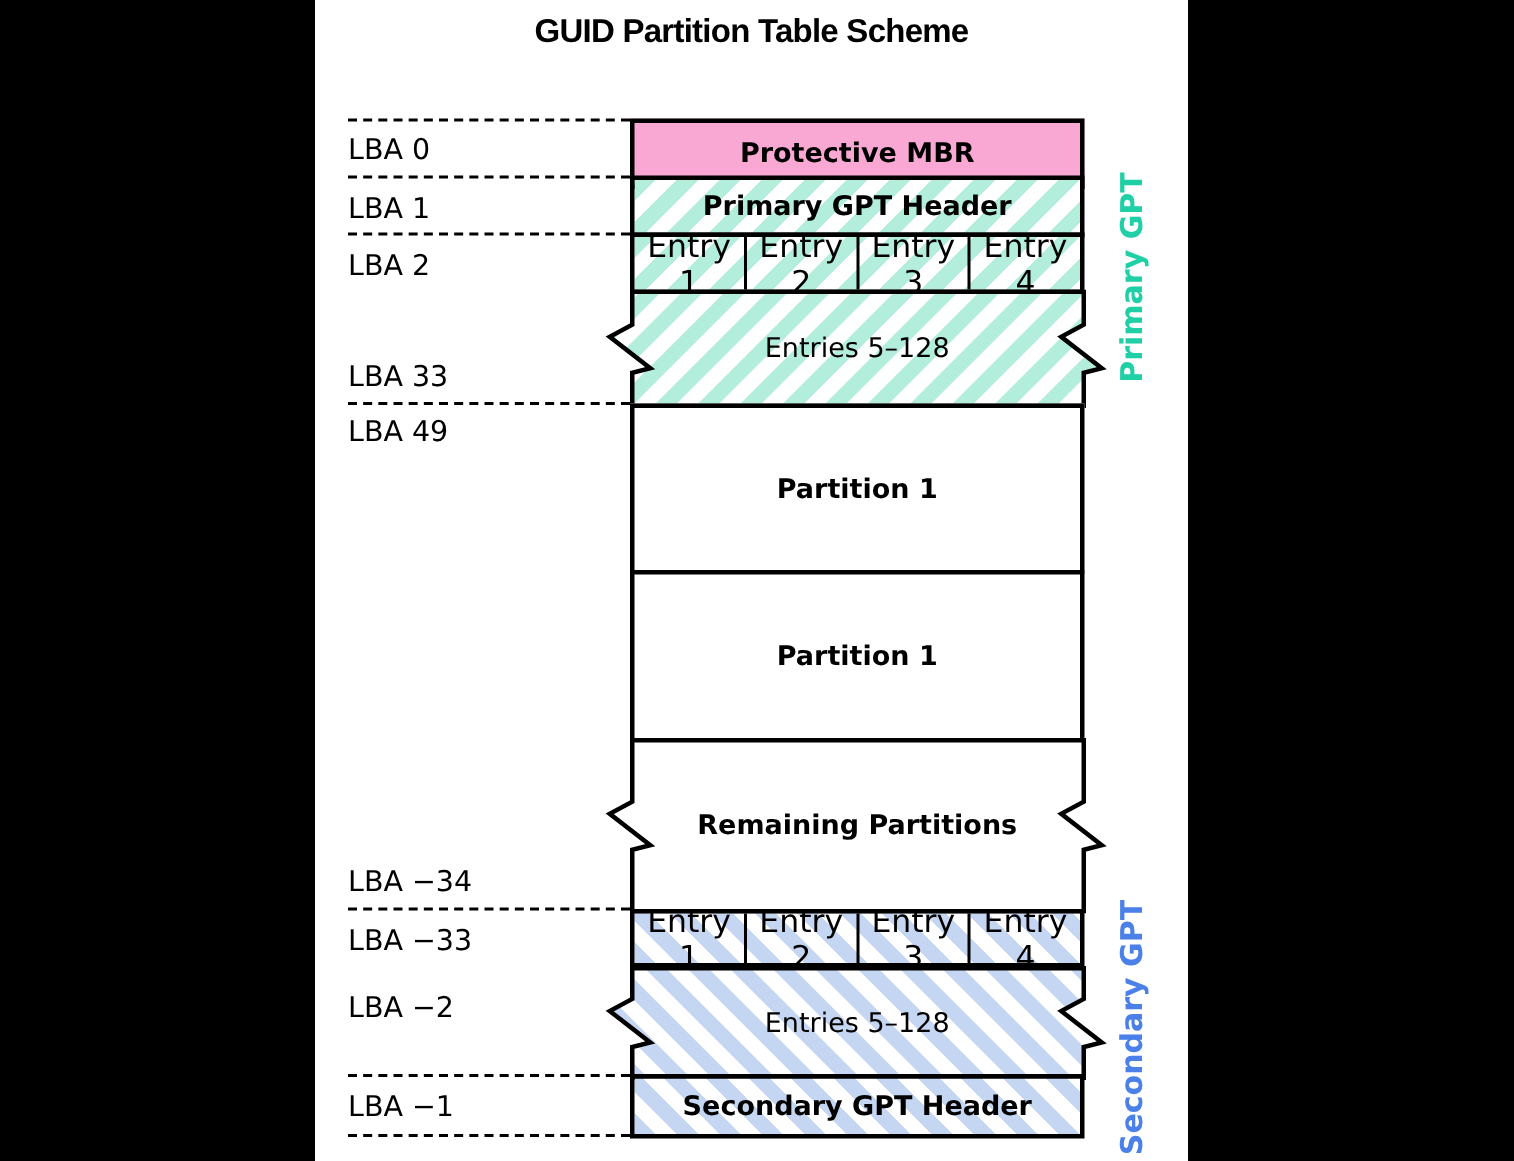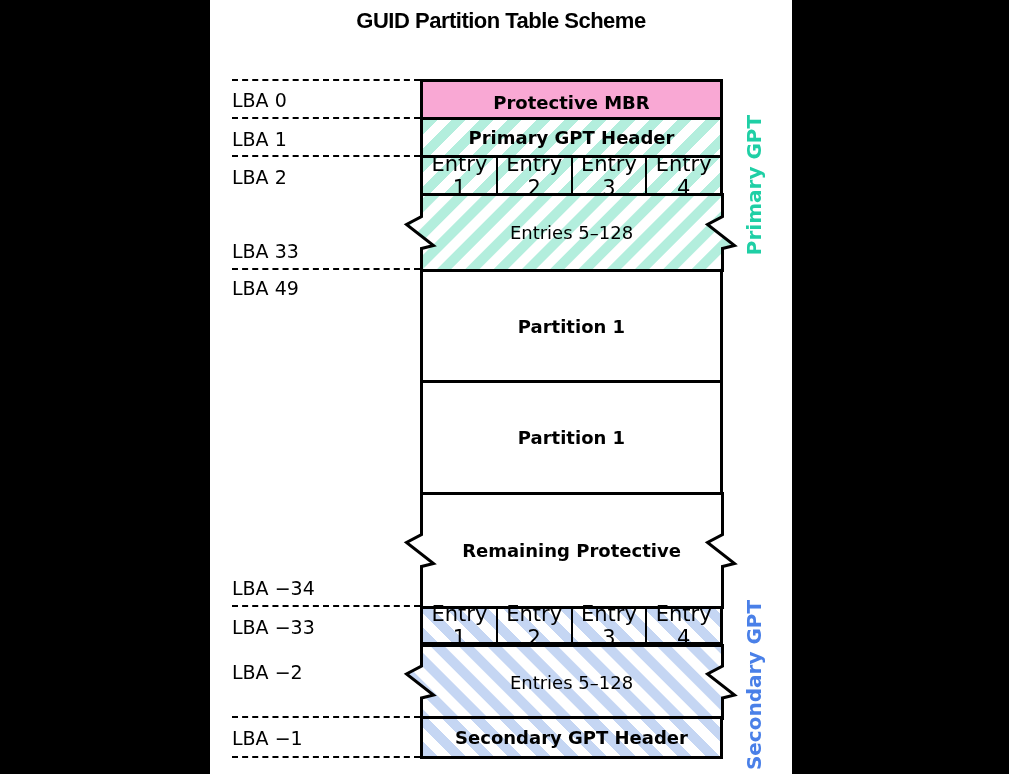--- a/index.html
+++ b/index.html
@@ -92,21 +92,21 @@
     <span>Partition 1</span>
   </div>
 
   <div class="box bold" style="top:380px;height:115px;background:#fff;">
     <span>Partition 1</span>
   </div>
 
   <svg class="brk-svg" style="top:492px;height:117px;" viewBox="0 0 344 117">
     <polygon points="21.5,1.5 322.5,1.5 322.5,42.5 307.5,50.5 334.5,71.5 322.5,74.5 322.5,115.5 21.5,115.5 21.5,74.5 33.5,71.5 6.5,50.5 21.5,42.5" fill="#ffffff" stroke="#000" stroke-width="3"></polygon>
   </svg>
-  <div class="brk-label bold" style="top:492px;height:117px;">Remaining Protective</div>
+  <div class="brk-label bold" style="top:492px;height:117px;">Remaining Partitions</div>
 
   <div class="box entry-row blue-stripes" style="top:606px;height:39px;">
     <div class="cell">Entry 1</div>
     <div class="cell">Entry 2</div>
     <div class="cell">Entry 3</div>
     <div class="cell">Entry 4</div>
   </div>
 
   <svg class="brk-svg" style="top:644px;height:76px;" viewBox="0 0 344 76">
     <defs>

